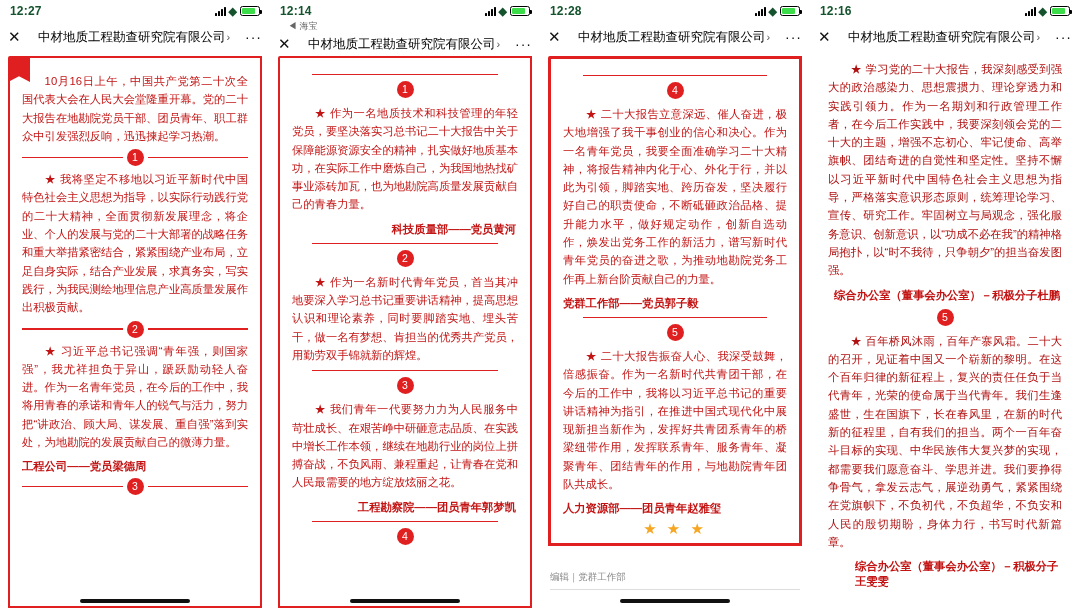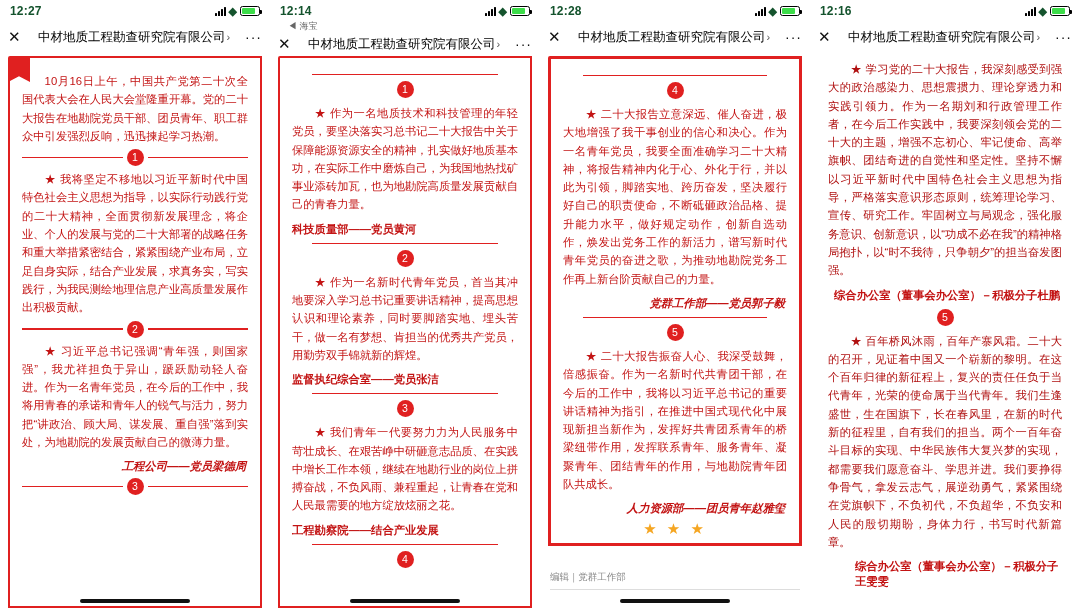--- a/index.html
+++ b/index.html
@@ -104,23 +104,24 @@
     color:#c31414;
     text-align:justify;
     text-indent:2em;
     margin:4px 0;
   }
   p.body.dark { color:#b01010; }
   .sign {
     font-size:11.3px;
     color:#c31414;
     font-weight:bold;
+    text-align:right;
     margin:8px 2px 4px 0;
   }
-  .sign.center { text-align:right;font-style:italic; }
+  .sign.center { text-align:left; }
   .stars { text-align:center; color:#f5a623; font-size:15px; letter-spacing:3px; margin:4px 0 2px; }
   .source {
     font-size:9.5px; color:#888; line-height:1.7;
     padding:6px 10px 2px 10px;
   }
   .source .sep { border-top:1px solid #ddd; margin:4px 0 0; }
   .homebar {
     position:absolute; bottom:5px; left:50%; transform:translateX(-50%);
     width:110px; height:4px; border-radius:2px; background:#111;
   }
@@ -208,25 +209,24 @@
     </div>
     <div class="card">
       <div class="card-inner">
         <div class="hr-red short"></div>
         <div class="badge">1</div>
         <p class="body">★ 作为一名地质技术和科技管理的年轻党员，要坚决落实习总书记二十大报告中关于保障能源资源安全的精神，扎实做好地质基本功，在实际工作中磨炼自己，为我国地热找矿事业添砖加瓦，也为地勘院高质量发展贡献自己的青春力量。</p>
         <p class="sign">科技质量部——党员黄河</p>
         <div class="hr-red short"></div>
         <div class="badge">2</div>
         <p class="body">★ 作为一名新时代青年党员，首当其冲地要深入学习总书记重要讲话精神，提高思想认识和理论素养，同时要脚踏实地、埋头苦干，做一名有梦想、肯担当的优秀共产党员，用勤劳双手锦就新的辉煌。</p>
-        <p class="sign">监督执纪综合室——党员张洁</p>
         <div class="hr-red short"></div>
         <div class="badge">3</div>
         <p class="body">★ 我们青年一代要努力力为人民服务中苛壮成长、在艰苦峥中研砸意志品质、在实践中增长工作本领，继续在地勘行业的岗位上拼搏奋战，不负风雨、兼程重起，让青春在党和人民最需要的地方绽放炫丽之花。</p>
-        <p class="sign">工程勘察院——结合产业发展</p>
+        <p class="sign">工程勘察院——团员青年郭梦凯</p>
         <div class="hr-red short"></div>
         <div class="badge">4</div>
       </div>
     </div>
     <div class="homebar"></div>
   </div>
 
   <div class="screen">
     <div class="statusbar">
       <span class="time">12:28</span>

